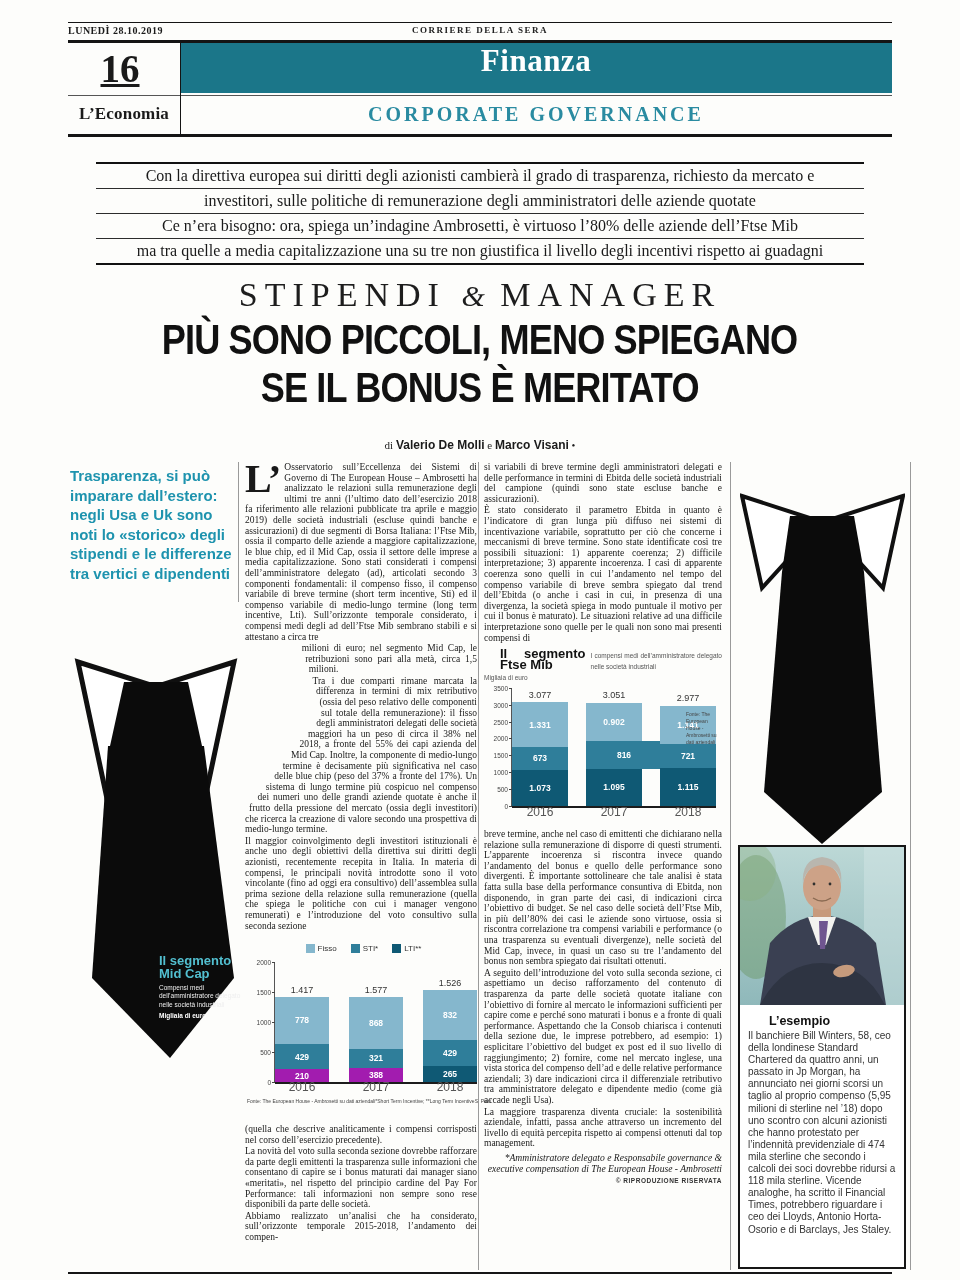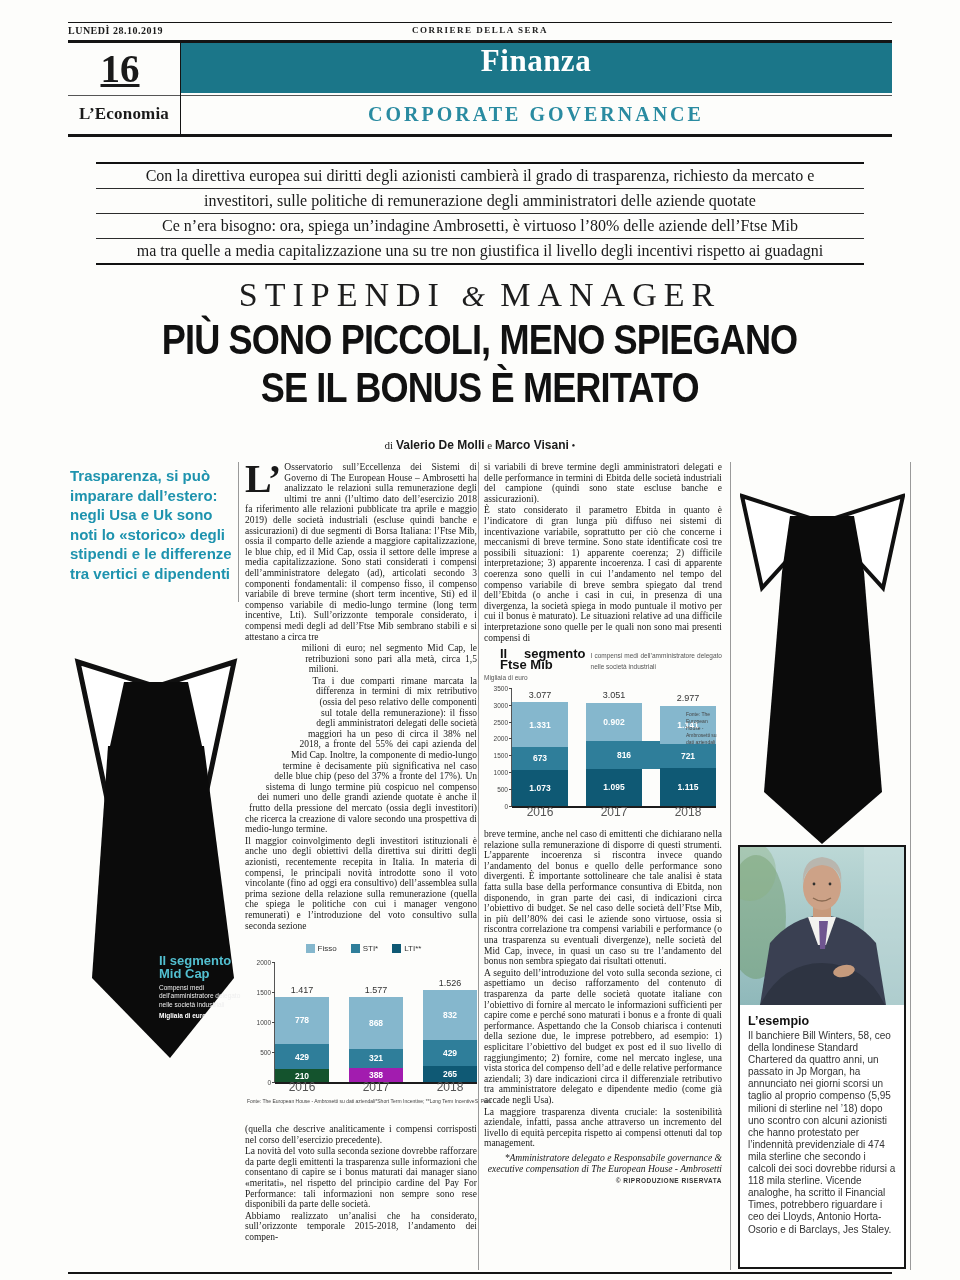--- a/index.html
+++ b/index.html
@@ -69,21 +69,21 @@
   .legend .sw{width:9px;height:9px;display:inline-block;}
   .c-src{position:absolute;right:0px;top:62px;width:36px;font-size:5px;line-height:1.4;color:#444;text-align:left;}
   .mc-footer{position:absolute;display:flex;justify-content:space-between;font-size:5px;color:#444;white-space:nowrap;}
   .mc-head{position:absolute;color:#fff;}
   .mc-head .t{color:#52bfd0;font-size:13px;line-height:13px;font-weight:700;font-family:"Liberation Sans",sans-serif;}
   .mc-head .s{font-size:6.5px;line-height:1.3;margin-top:4px;font-family:"Liberation Sans",sans-serif;color:#efefef;}
   .mc-head .u{font-size:6.5px;font-weight:700;margin-top:3px;font-family:"Liberation Sans",sans-serif;}
   
   .cap-box{left:738px;top:845px;width:168px;height:424px;border:2px solid #161616;background:#fff;box-sizing:border-box;}
   .cap-body{padding:5px 8px;}
-  .cap-title{font-family:"Liberation Sans",sans-serif;font-weight:700;font-size:12.5px;color:#111;}
+  .cap-title{font-family:"Liberation Sans",sans-serif;font-weight:700;font-size:12.5px;color:#111;margin-left:21px;}
   .cap-text{font-family:"Liberation Sans",sans-serif;font-size:10px;line-height:12.1px;color:#333;margin-top:2px;}
 </style>
 </head>
 <body>
 
 <div id="page">
 
   <div class="abs rule" style="left:68px;top:22px;width:824px;height:1px;"></div>
   <div class="abs date-row">
     <span>LUNEDÌ 28.10.2019</span>
@@ -171,21 +171,21 @@
         <div class="bars" style="gap: 20px;">
           <div class="bar-cell" style="width: 54px;">
             <div class="bar-total">1.417</div>
             <div class="bar">
               <div class="seg" style="height: 46.68px; background: rgb(133, 183, 205);">
                 <span>778</span>
               </div>
               <div class="seg" style="height: 25.74px; background: rgb(47, 126, 154);">
                 <span>429</span>
               </div>
-              <div class="seg" style="height: 12.6px; background: #14532d;">
+              <div class="seg" style="height: 12.6px; background: #a21caf;">
                 <span>210</span>
               </div>
             </div>
             <div class="xlab">2016</div>
           </div>
           <div class="bar-cell" style="width: 54px;">
             <div class="bar-total">1.577</div>
             <div class="bar">
               <div class="seg" style="height: 52.08px; background: rgb(133, 183, 205);">
                 <span>868</span>

